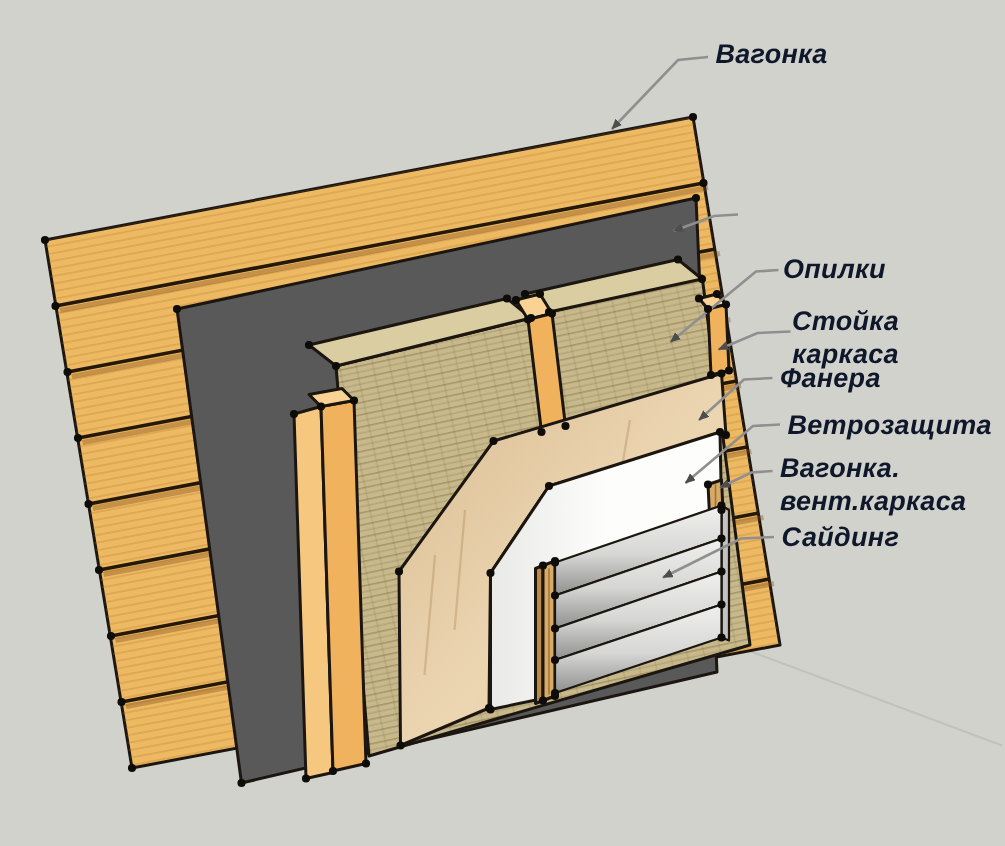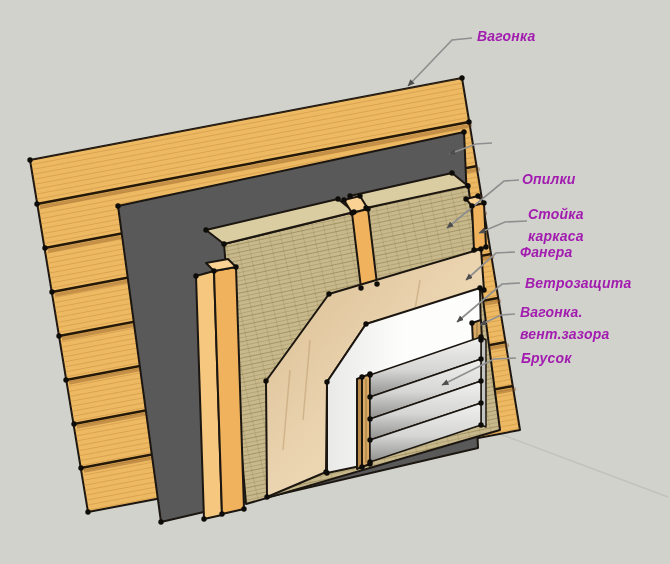--- a/index.html
+++ b/index.html
@@ -1,20 +1,20 @@
 <!DOCTYPE html>
 <html><head>
 <meta charset="utf-8">
 <style>
   html,body{margin:0;padding:0;background:#888;}
   #stage{position:relative;width:670px;height:564px;overflow:hidden;background:#d2d2cd;
          font-family:"Liberation Sans",sans-serif;}
   #diagram{position:absolute;left:0;top:0;}
-  .lbl{position:absolute;font-weight:bold;font-style:italic;font-size:14px;line-height:22px;
-       color:#a21caf;white-space:nowrap;letter-spacing:.2px;}
+  .lbl{position:absolute;font-weight:bold;font-style:italic;font-size:18px;line-height:22px;
+       color:#0f172a;white-space:nowrap;letter-spacing:.2px;}
   .lbl.center{text-align:center;}
   .ol{stroke:#1c1611;stroke-width:2;stroke-linejoin:round;}
   .thin{stroke:#1c1611;stroke-width:1.5;stroke-linejoin:round;}
   .leader{stroke:#8f8f8f;stroke-width:1.7;fill:none;}
 </style>
 </head>
 <body>
 
 <div id="stage">
 
@@ -192,17 +192,17 @@
 <div class="lbl" style="left:477px;top:25px"><span>Вагонка</span></div>
 <div class="lbl" style="left:522px;top:168px"><span>Опилки</span></div>
 <div class="lbl center" style="left:528px;top:203px">
   <span style="display:block">Стойка</span>
   <span style="display:block">каркаса</span>
 </div>
 <div class="lbl" style="left:525px;top:272px"><span>Ветрозащита</span></div>
 <div class="lbl" style="left:520px;top:241px"><span>Фанера</span></div>
 <div class="lbl" style="left:520px;top:301px">
   <span style="display:block">Вагонка.</span>
-  <span style="display:block">вент.зазора</span>
+  <span style="display:block">вент.каркаса</span>
 </div>
-<div class="lbl" style="left:521px;top:347px"><span>Брусок</span></div>
+<div class="lbl" style="left:521px;top:347px"><span>Сайдинг</span></div>
 
 </div>
 
 </body></html>

